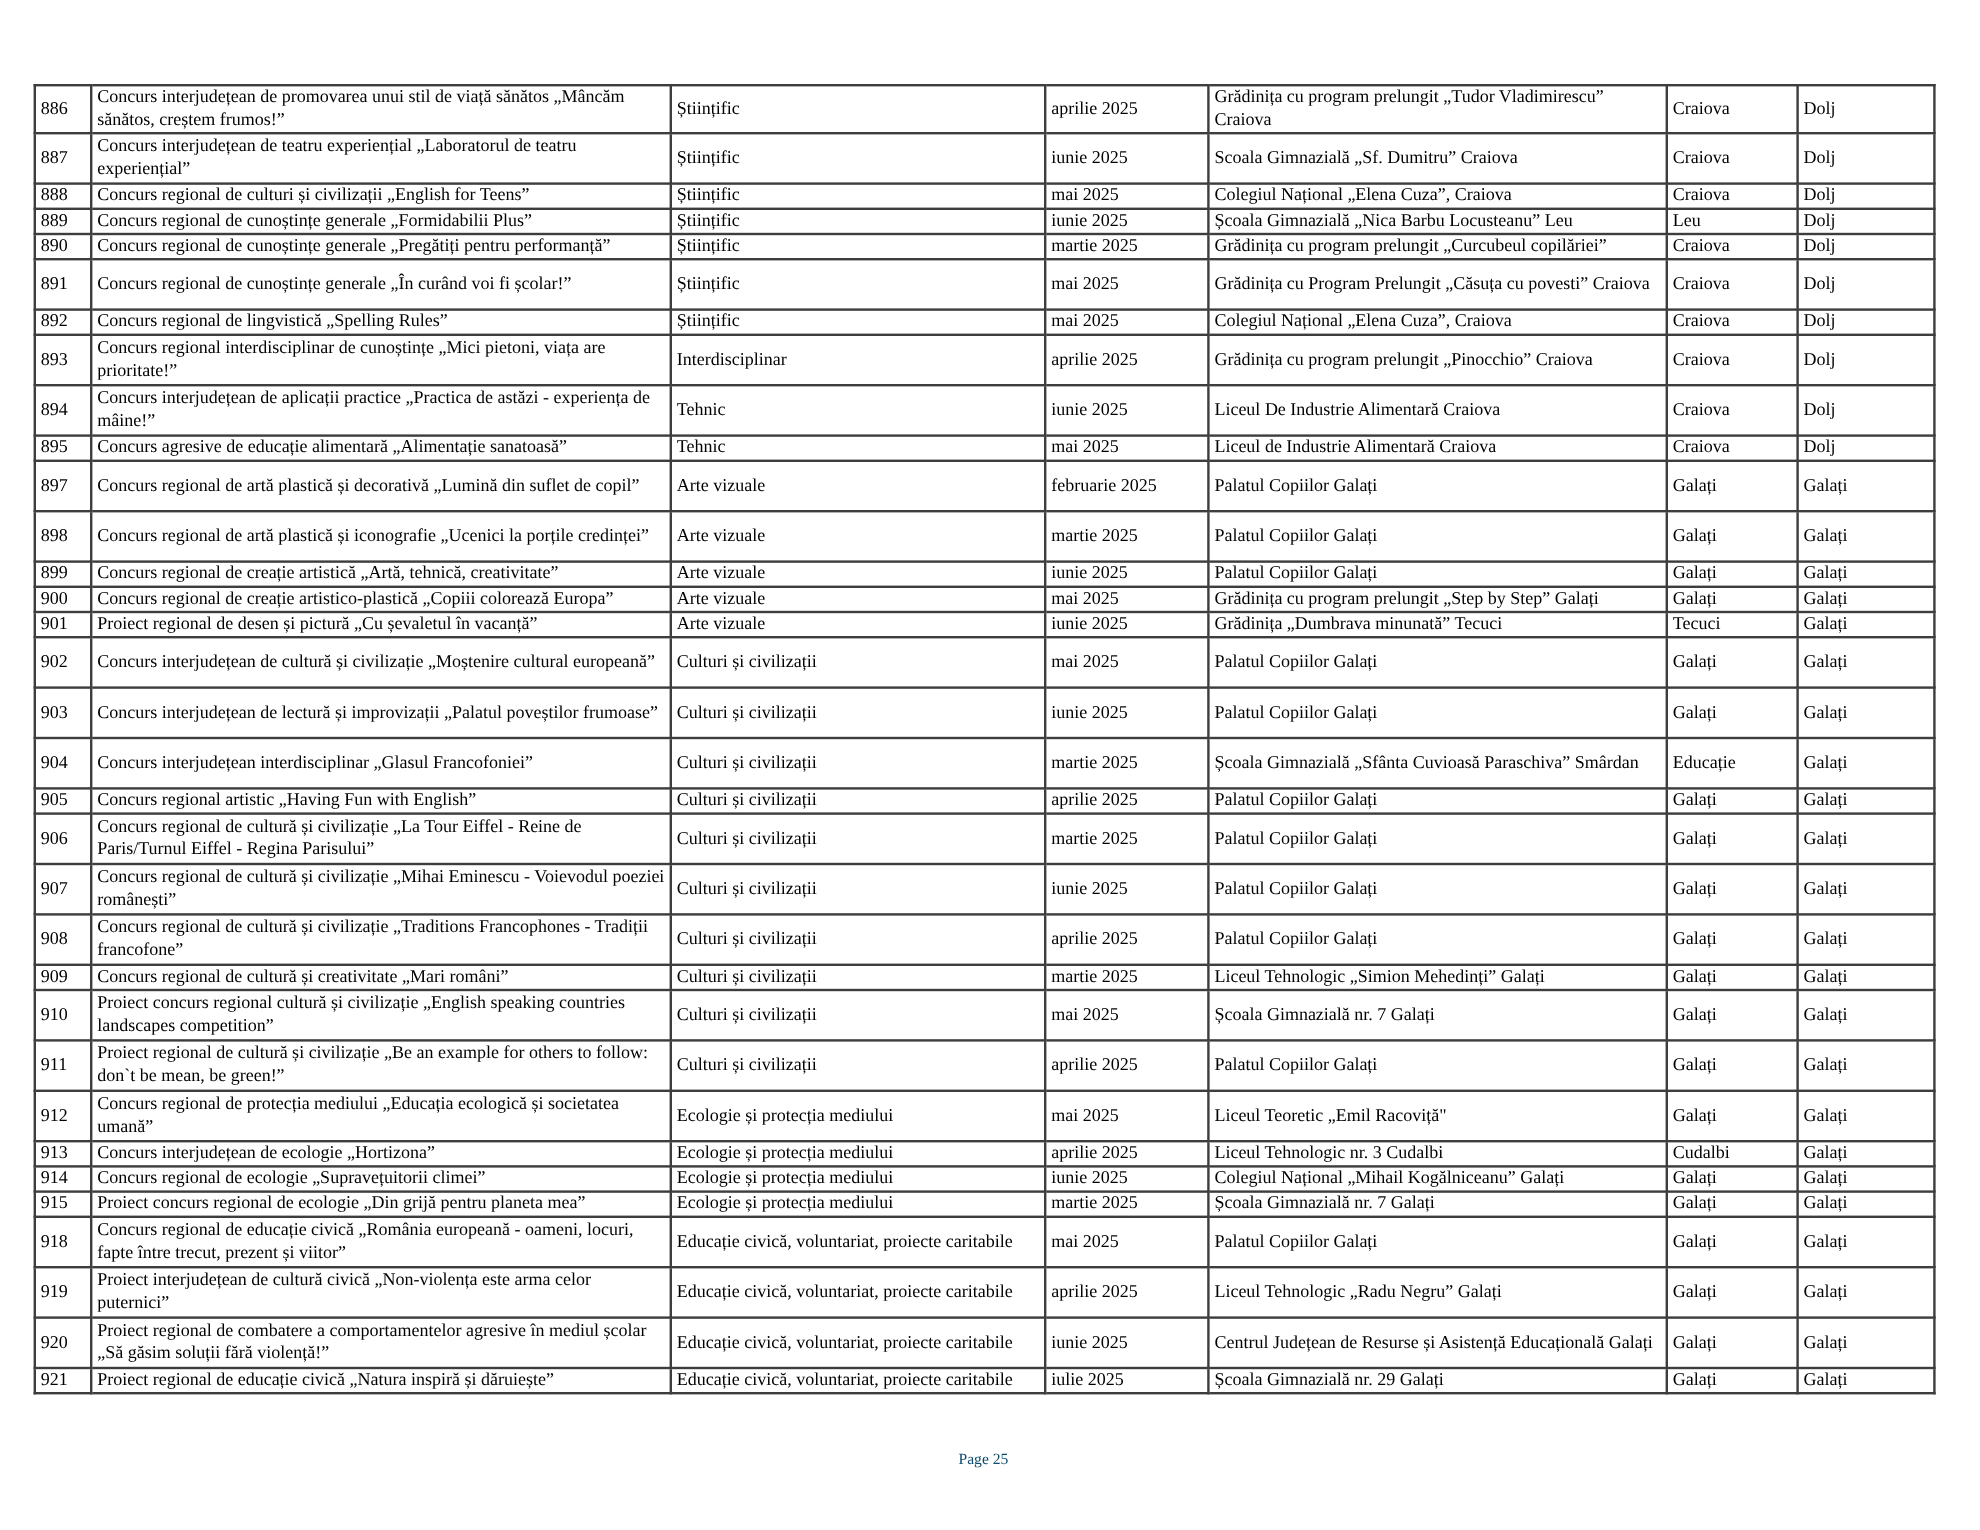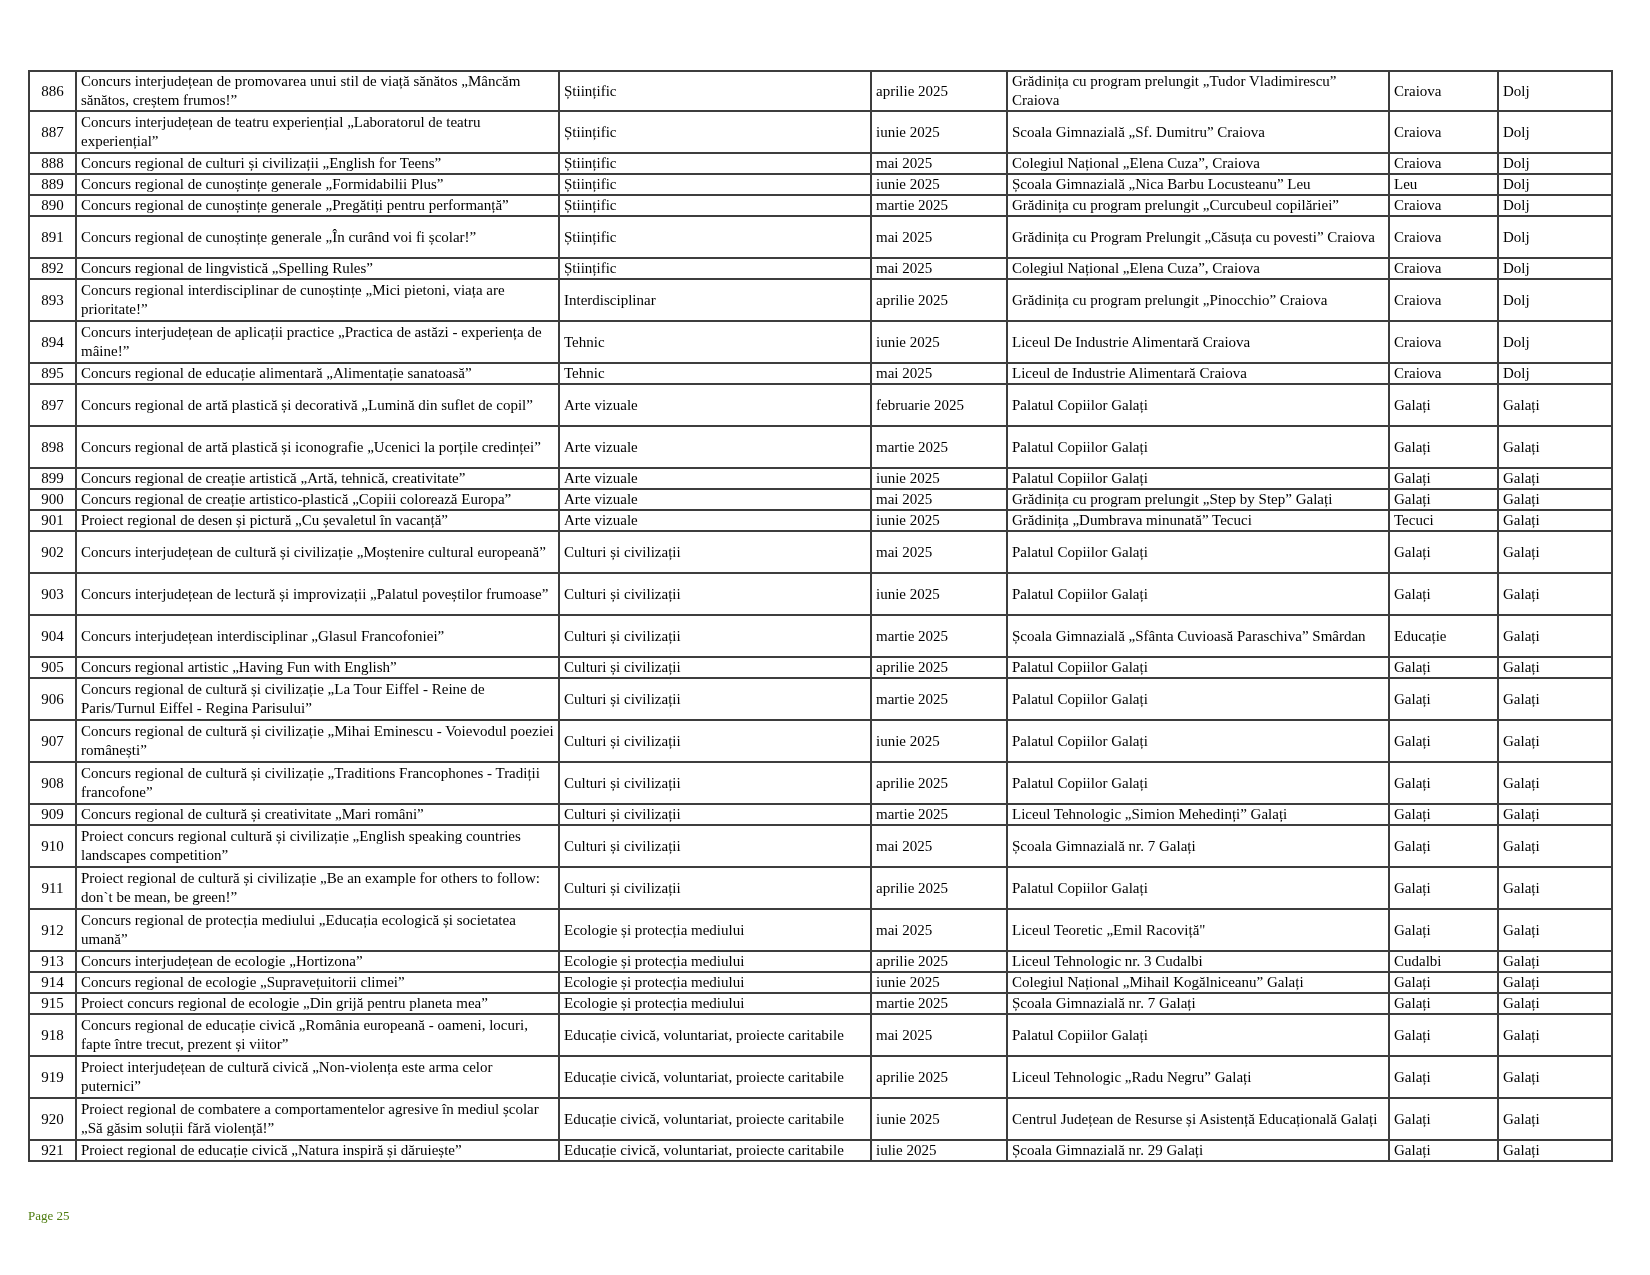--- a/index.html
+++ b/index.html
@@ -4,24 +4,24 @@
 <style>
   html,body { margin:0; padding:0; background:#ffffff; }
   body { width:1650px; height:1275px; font-family:"Liberation Serif", serif; color:#000; }
   .sheet { position:relative; width:1650px; height:1275px; background:#fff; overflow:hidden; }
   table.comp { position:absolute; left:28px; top:70px; width:1583px;
                border-collapse:collapse; table-layout:fixed; }
   table.comp td { border:2px solid #3d3d3d; padding:0 4px; font-size:15px;
                   line-height:19px; vertical-align:middle; height:19px;
                   word-wrap:break-word; }
   tr.tall td { height:40px; }
-  td.c-nr { text-align:center; padding:0 1px; }
+  td.c-nr { padding:0 1px; }
   td.c-date, td.c-city, td.c-county { padding-left:4px; }
   .footer { position:absolute; left:28px; top:1208px; width:1583px;
-            text-align:left; font-size:13px; color:#4d7c0f; }
+            text-align:center; font-size:13px; color:#0c4a6e; }
 </style>
 </head>
 <body>
 
 <div class="sheet">
   <table class="comp">
     <colgroup>
       <col style="width:47px">
       <col style="width:483px">
       <col style="width:312px">
@@ -107,21 +107,21 @@
           <td class="c-nr">894</td>
           <td class="c-name">Concurs interjudețean de aplicații practice „Practica de astăzi - experiența de mâine!”</td>
           <td class="c-cat">Tehnic</td>
           <td class="c-date">iunie 2025</td>
           <td class="c-org">Liceul De Industrie Alimentară Craiova</td>
           <td class="c-city">Craiova</td>
           <td class="c-county">Dolj</td>
         </tr>
         <tr>
           <td class="c-nr">895</td>
-          <td class="c-name">Concurs regional de educație alimentară „Alimentație sanatoasă”</td>
+          <td class="c-name">Concurs agresive de educație alimentară „Alimentație sanatoasă”</td>
           <td class="c-cat">Tehnic</td>
           <td class="c-date">mai 2025</td>
           <td class="c-org">Liceul de Industrie Alimentară Craiova</td>
           <td class="c-city">Craiova</td>
           <td class="c-county">Dolj</td>
         </tr>
         <tr class="tall">
           <td class="c-nr">897</td>
           <td class="c-name">Concurs regional de artă plastică și decorativă „Lumină din suflet de copil”</td>
           <td class="c-cat">Arte vizuale</td>

